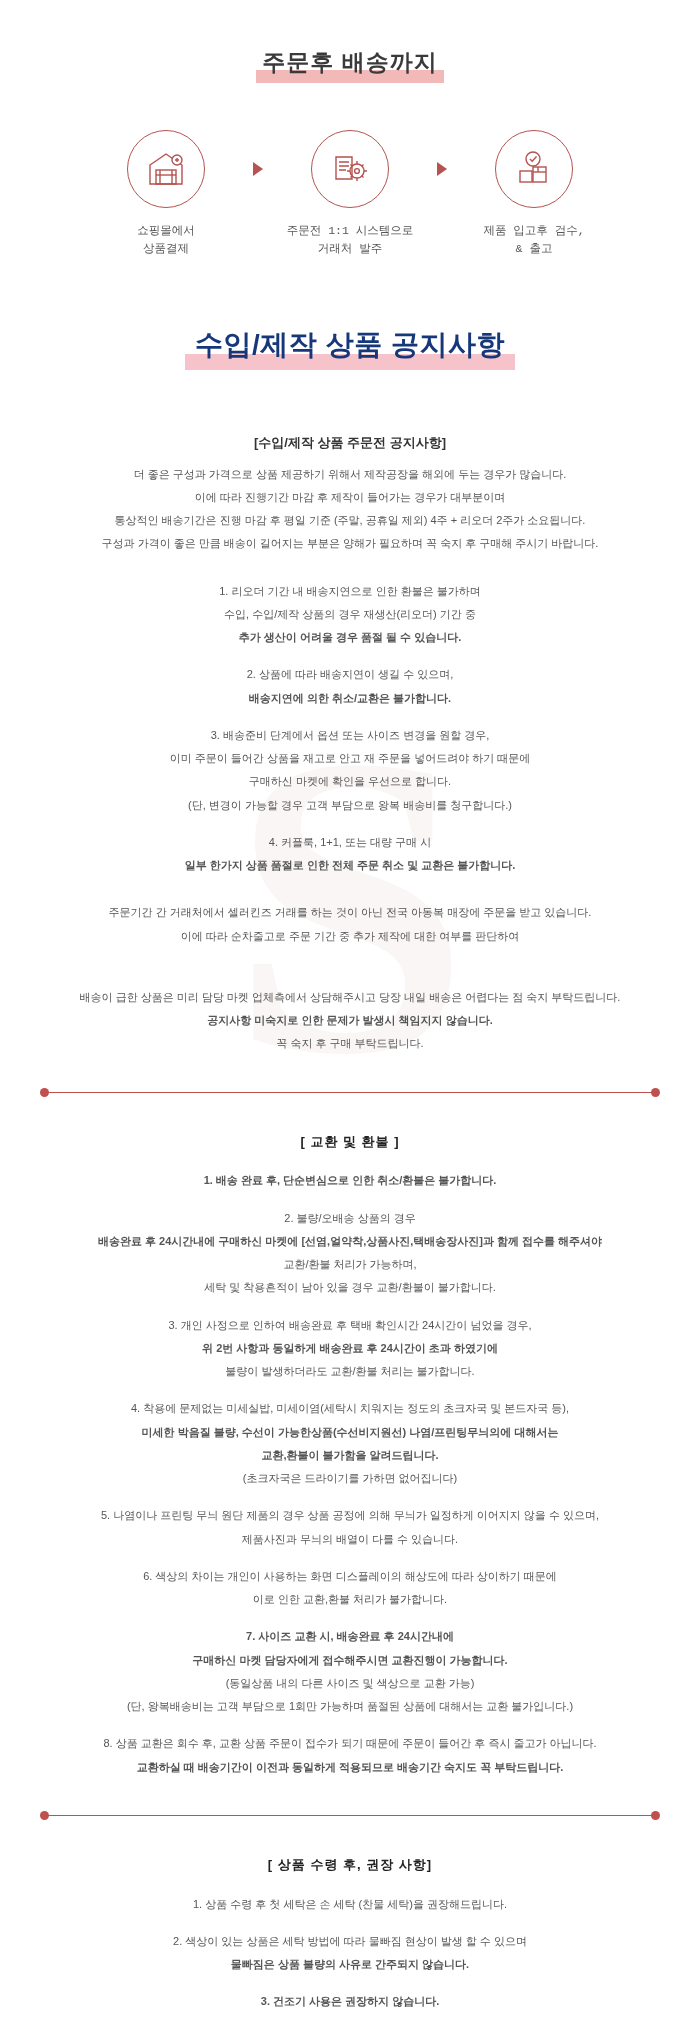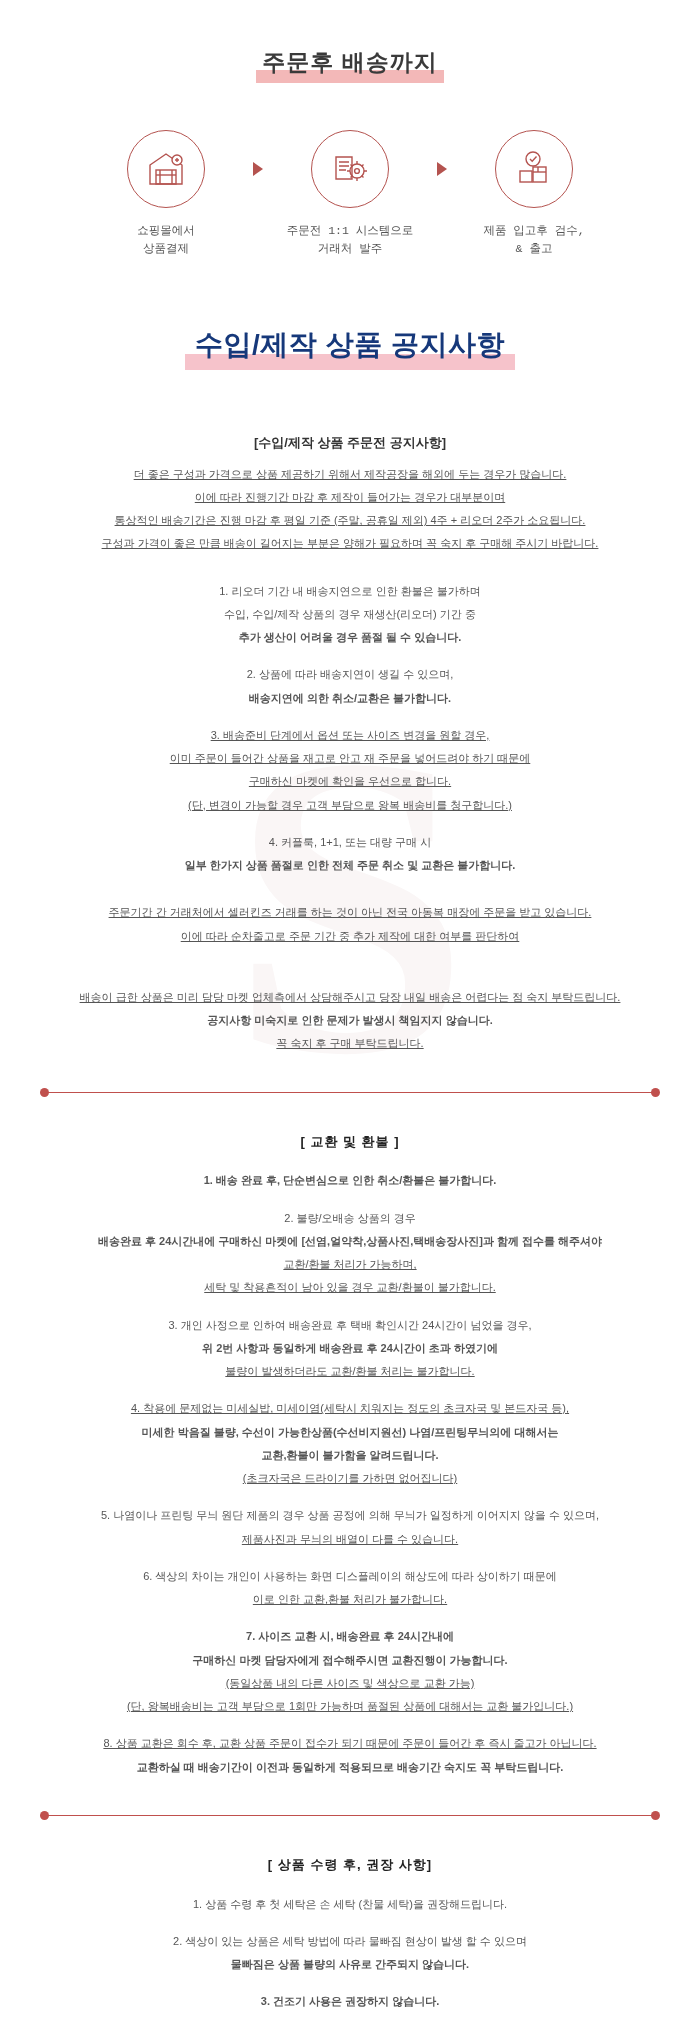--- a/index.html
+++ b/index.html
@@ -138,21 +138,21 @@
   p.para {
     margin: 0 0 4px 0;
     font-size: 11px;
     color: #555;
   }
   .gap-sm { height: 14px; }
   .gap-md { height: 24px; }
   .gap-lg { height: 36px; }
   .red { color: #d0342c; font-weight: bold; }
   .red-n { color: #d0342c; }
-  .gray { color: #777; text-decoration: underline; }
+  .gray { color: #777; }
 
   
   .divider {
     width: 620px;
     margin: 34px auto;
     position: relative;
     height: 9px;
   }
   .divider .line {
     position: absolute;

